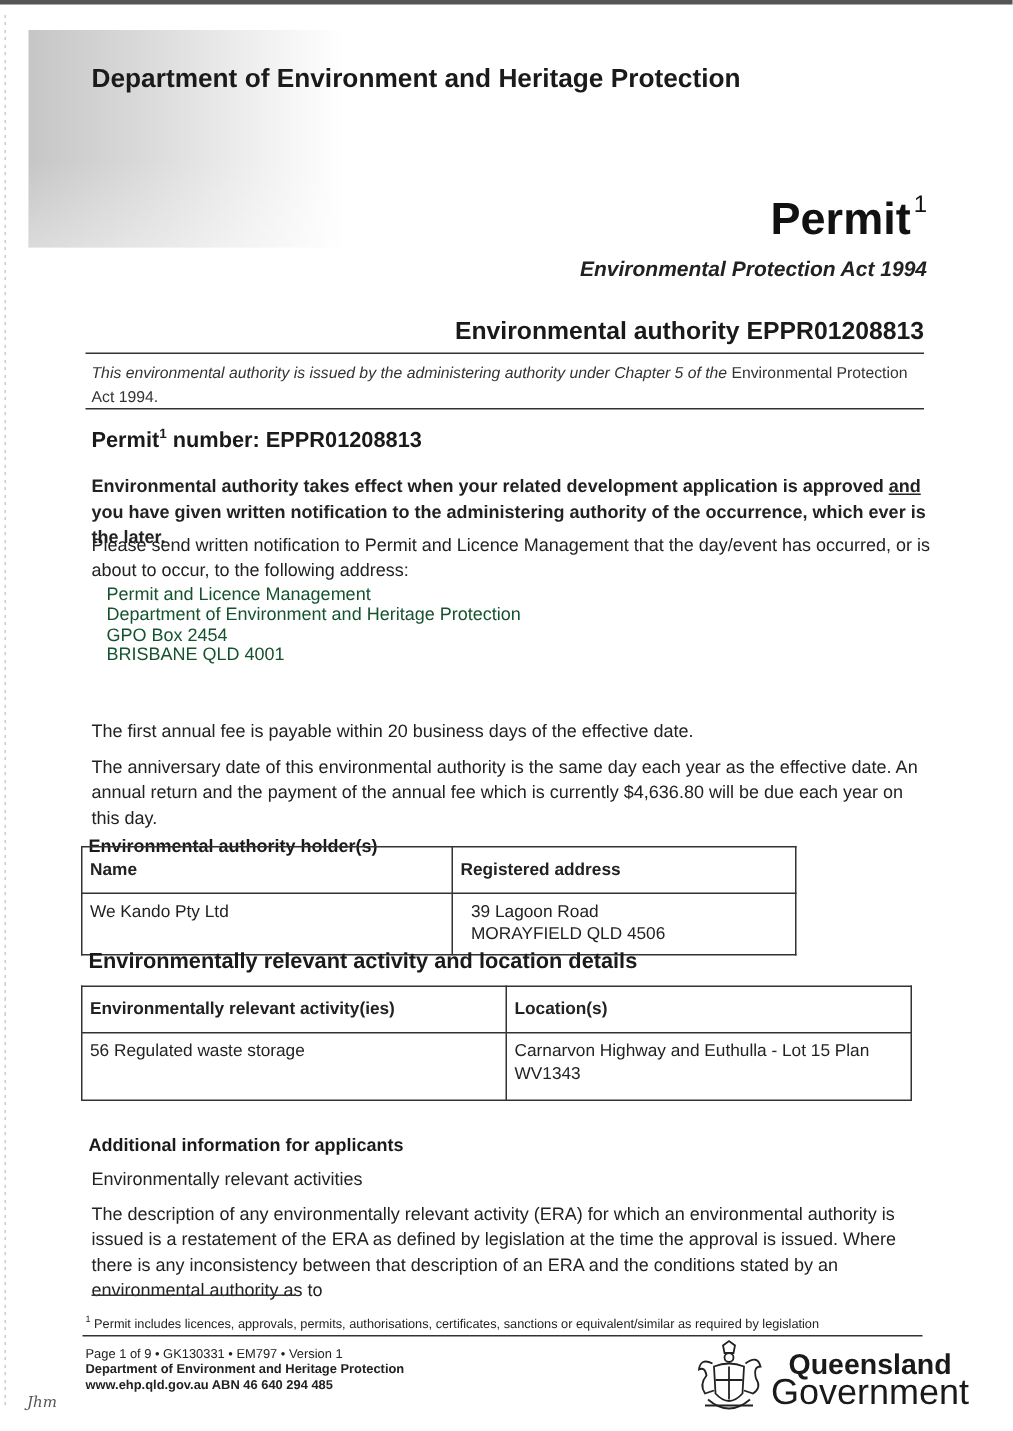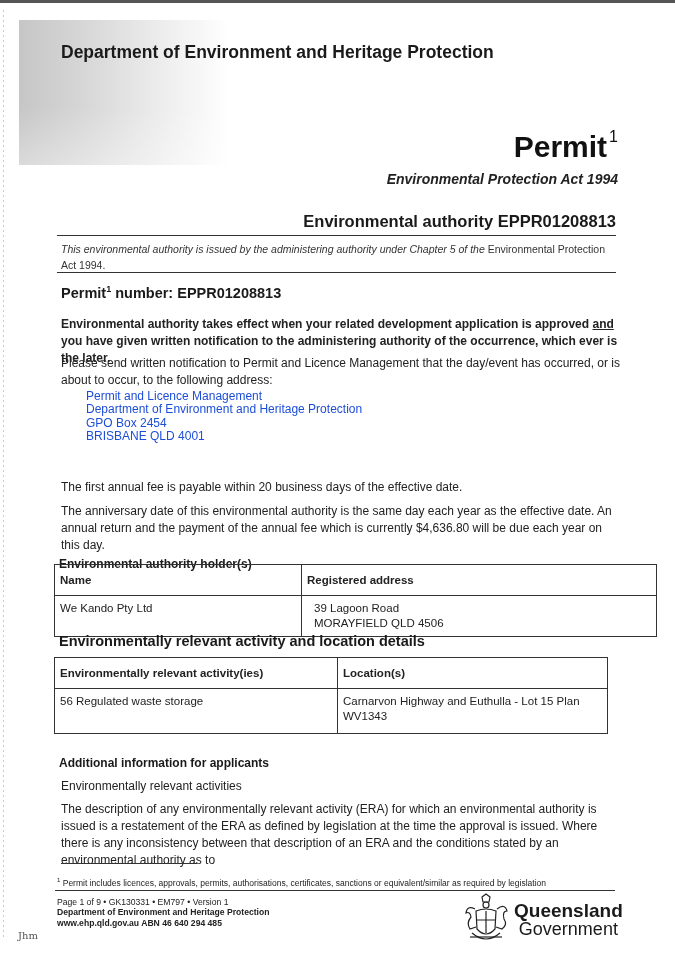--- a/index.html
+++ b/index.html
@@ -25,37 +25,37 @@
   .act-subtitle { position: absolute; right: 57px; top: 171px; font-size: 14px; font-weight: bold; font-style: italic; color: #222; }
   .ea-heading { position: absolute; right: 59px; top: 212px; font-size: 16.5px; font-weight: bold; color: #1a1a1a; }
   .rule { position: absolute; height: 1px; background: #333; }
   .intro { position: absolute; left: 61px; top: 241px; width: 560px; font-size: 10.5px; line-height: 16px; color: #333; }
   .intro i { font-style: italic; }
   .permit-number { position: absolute; left: 61px; top: 284px; font-size: 14.5px; font-weight: bold; color: #1a1a1a; }
   .permit-number sup { font-size: 9px; }
   .p { position: absolute; left: 61px; width: 560px; font-size: 12px; line-height: 17px; color: #222; }
   .p.bold { font-weight: bold; }
   .p u { text-decoration: underline; }
-  .addr { position: absolute; left: 86px; top: 390px; font-size: 12px; line-height: 13.4px; color: #1d4ed8; }
+  .addr { position: absolute; left: 71px; top: 390px; font-size: 12px; line-height: 13.4px; color: #14532d; }
   .addr b { font-weight: bold; }
   .sec-head { position: absolute; left: 59px; font-size: 12px; font-weight: bold; color: #1a1a1a; }
   .sec-head.big { font-size: 14.5px; }
   table.t { position: absolute; border-collapse: collapse; font-size: 11.5px; color: #222; }
   table.t td { border: 1px solid #333; vertical-align: top; padding: 5px 5px; line-height: 15px; }
   table.t tr.hdr td { font-weight: bold; height: 20px; vertical-align: middle; }
   .footnote-rule { position: absolute; left: 61px; top: 863px; width: 136px; height: 1px; background: #333; }
   .footnote { position: absolute; left: 57px; top: 877px; font-size: 8.5px; color: #222; white-space: nowrap; }
   .footnote sup { font-size: 6px; }
   .footer { position: absolute; left: 57px; top: 897px; font-size: 8.6px; line-height: 10.3px; color: #222; }
   .footer .b { font-weight: bold; }
-  .sig { position: absolute; left: 18px; top: 930px; font-size: 10px; color: #555; font-family: "DejaVu Serif", serif; }
+  .sig { position: absolute; left: 18px; top: 930px; font-size: 10px; font-style: italic; color: #555; font-family: "DejaVu Serif", serif; }
   .qld-logo { position: absolute; left: 462px; top: 893px; display: flex; align-items: center; gap: 4px; }
   .qld-text { display: flex; flex-direction: column; line-height: 18px; align-items: center; }
   .qld-text .q1 { font-size: 19px; font-weight: bold; color: #1a1a1a; }
-  .qld-text .q2 { font-size: 18px; color: #1a1a1a; }
+  .qld-text .q2 { font-size: 24px; color: #1a1a1a; }
 </style>
 </head>
 <body>
 
 <div class="scan-top"></div>
 <div class="scan-left"></div>
 <div class="header-shade"></div>
 
 <div class="dept-title">Department of Environment and Heritage Protection</div>
 
@@ -79,21 +79,21 @@
   <div>Permit and Licence Management</div>
   <div>Department of Environment and Heritage Protection</div>
   <div>GPO Box 2454</div>
   <div>BRISBANE  QLD  4001</div>
 </div>
 
 <div class="p" style="top:479px;">The first annual fee is payable within 20 business days of the effective date.</div>
 <div class="p" style="top:503px; width:558px;">The anniversary date of this environmental authority is the same day each year as the effective date. An annual return and the payment of the annual fee which is currently $4,636.80 will be due each year on this day.</div>
 
 <div class="sec-head" style="top:557px;">Environmental authority holder(s)</div>
-<table class="t" style="left:54px; top:564px; width:603px;">
+<table class="t" style="left:54px; top:564px; width:477px;">
   <tbody>
       <tr class="hdr">
     <td style="width:236px;">Name</td>
     <td>Registered address</td>
   </tr>
   <tr>
     <td style="height:24px;">We Kando Pty Ltd</td>
     <td style="padding-left:12px;">
       <div>39 Lagoon Road</div>
       <div>MORAYFIELD QLD 4506</div>

